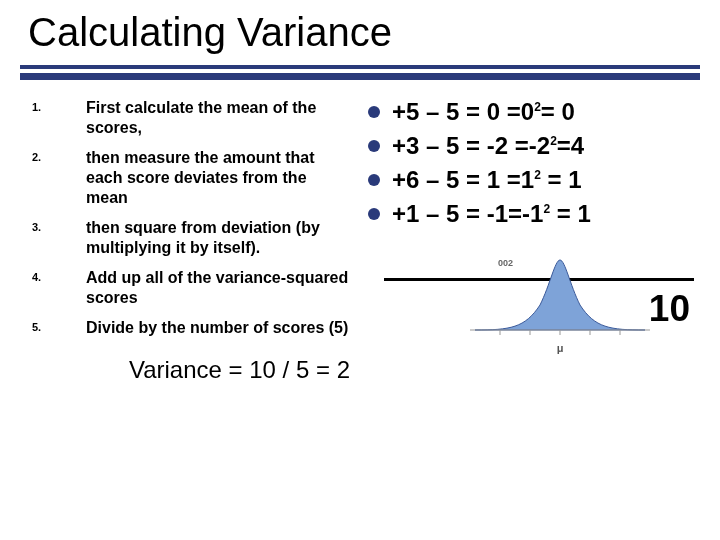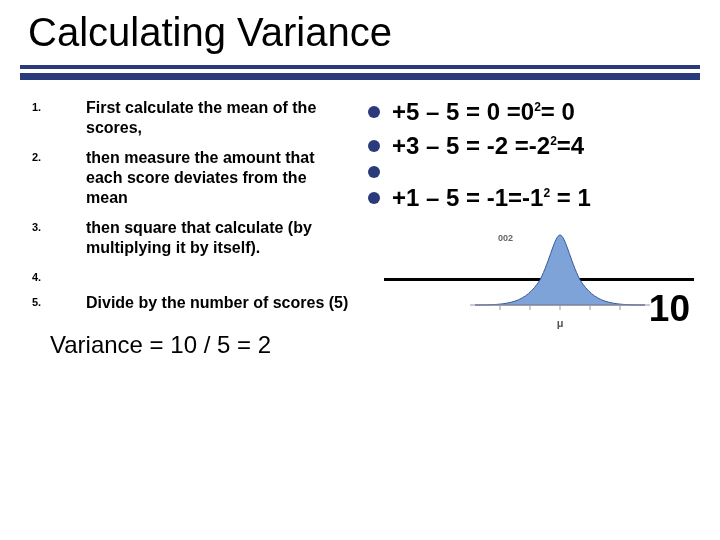--- a/index.html
+++ b/index.html
@@ -7,21 +7,21 @@
   .title{font-size:40px;padding:0 0 10px 8px;}
   .rule{border-top:4px solid #2a3a7a;margin:0 0 4px 0;}
   .rule2{border-top:7px solid #2a3a7a;margin:0 0 18px 0;}
   .cols{display:flex;gap:18px;}
   .left{width:330px;}
   .right{flex:1;position:relative;font-weight:bold;}
   ol.steps{list-style:none;margin:0;padding:0;font-size:16px;font-weight:bold;}
   ol.steps li{display:flex;margin-bottom:10px;}
   ol.steps .num{width:54px;flex-shrink:0;font-size:11px;padding-top:3px;padding-left:12px;}
   ol.steps .txt{line-height:1.25;}
-  .varline{font-size:24px;margin-top:18px;margin-left:30px;}
+  .varline{font-size:24px;margin-top:18px;margin-left:30px;text-align:right;}
   .eqs{list-style:none;margin:0;padding:0;font-size:24px;}
   .eqs li{display:flex;align-items:center;margin-bottom:6px;}
   .dot{width:12px;height:12px;border-radius:50%;background:#2a3a7a;margin-right:12px;flex-shrink:0;}
   .sup{font-size:12px;vertical-align:super;}
   .sum{position:absolute;right:10px;top:190px;font-size:37px;}
   .sum-rule{position:absolute;right:6px;top:180px;width:310px;border-top:3px solid #000;}
   .curve{position:absolute;right:30px;bottom:30px;width:220px;text-align:center;}
   .ylab{font-size:9px;color:#666;position:absolute;left:48px;top:8px;}
   .mu{font-size:11px;color:#555;margin-top:2px;}
   svg.bell{display:block;margin:0 auto;}
@@ -44,24 +44,25 @@
         <li>
           <span class="num">1.</span>
           <span class="txt">First calculate the mean of the scores,</span>
         </li>
         <li>
           <span class="num">2.</span>
           <span class="txt">then measure the amount that each score deviates from the mean</span>
         </li>
         <li>
           <span class="num">3.</span>
-          <span class="txt">then square that calculate (by multiplying it by itself).</span>
+          <span class="txt">then square from deviation (by multiplying it by itself).</span>
         </li>
         <li>
           <span class="num">4.</span>
+          <span class="txt">Add up all of the variance-squared scores</span>
         </li>
         <li>
           <span class="num">5.</span>
           <span class="txt">Divide by the number of scores (5)</span>
         </li>
       </ol>
       <div class="varline">Variance = 10 / 5 = 2</div>
     </div>
 
     <div class="right">
@@ -73,20 +74,23 @@
           </span>
         </li>
         <li>
           <span class="dot"></span>
           <span>
             <span>+3 – 5 = -2 </span><span>=-2</span><span class="sup">2</span><span>=4</span>
           </span>
         </li>
         <li>
           <span class="dot"></span>
+          <span>
+            <span>+6 – 5 =  1 </span><span>=1</span><span class="sup">2</span><span> = 1</span>
+          </span>
         </li>
         <li>
           <span class="dot"></span>
           <span>
             <span>+1 – 5 = -1</span><span>=-1</span><span class="sup">2</span><span> = 1</span>
           </span>
         </li>
       </ul>
 
       <div class="sum-rule"></div>

